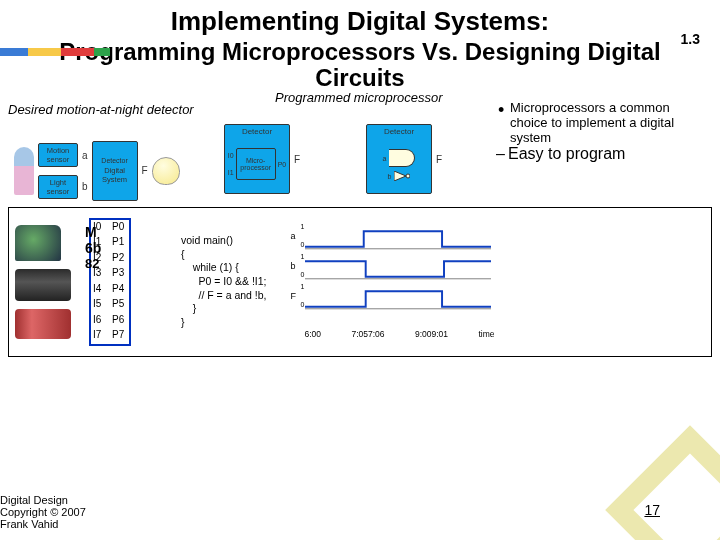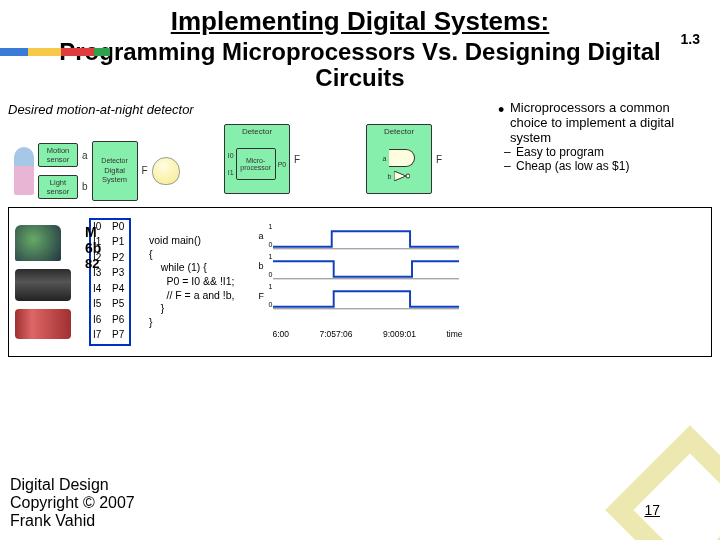--- a/index.html
+++ b/index.html
@@ -16,21 +16,20 @@
     width: 120px; height: 120px;
     border: 20px solid #e0d87a;
     transform: rotate(45deg);
     opacity: .6;
     z-index: 0;
   }
   .title1 {
     text-align: center;
     font-size: 26px;
     margin-top: 6px;
-    text-decoration: underline;
   }
   .pgnum {
     position: absolute; right: 20px; top: 14px;
     font-size: 14px; font-weight: bold; margin-top: 17px;
   }
   .title2 {
     text-align: center;
     font-size: 24px;
     line-height: 1.1;
     margin: 2px 40px 0;
@@ -59,21 +58,21 @@
     text-align: center;
   }
   .lbl-prog { left: 275px; top: -4px; }
   .lbl-cust { left: 390px; top: -4px; }
   .diagram {
     margin: 24px 6px 0;
     display: flex; gap: 4px;
     align-items: center;
   }
   .box {
-    background: #86efac;
+    background: #0ea5e9;
     border: 1px solid #333;
     border-radius: 2px;
     font-size: 7.5px;
     text-align: center;
     display: flex; align-items: center; justify-content: center;
     color: #333;
   }
   .sens { width: 40px; height: 24px; }
   .dsys { width: 46px; height: 60px; flex-direction: column; }
   .lamp { width: 28px; height: 28px; border-radius: 50% 50% 45% 45%; background: radial-gradient(circle at 40% 30%, #fffde0, #f7e98c); border:1px solid #999; }
@@ -95,21 +94,21 @@
     background: #fffde0;
   }
   .bullets {
     width: 200px;
     font-size: 13px;
     margin-left: 4px;
     margin-top: 6px;
   }
   .bullets li { margin-left: 14px; list-style: none; position: relative; }
   .bullets .b1::before { content:"•"; position:absolute; left:-12px; font-size:18px; }
-  .bullets .b2 { font-size:12px; margin-left:20px; }
+  .bullets .b2 { font-size:16px; margin-left:12px; }
   .bullets .b2::before { content:"–"; position:absolute; left:-12px; }
 
   .panel {
     border: 1px solid #000;
     margin: 6px 8px 0;
     height: 150px;
     display: flex;
     align-items: center;
     padding: 4px 6px;
     gap: 18px;
@@ -130,32 +129,33 @@
   .pinbox .l { color:#000; text-align:left; }
   .pinbox .r { color:#000; text-align:left; }
   .pin-overlay { position:absolute; left:88px; top:44px; font-size:14px; font-weight:bold; color:#000; }
   .pin-overlay .m { display:block; } .pin-overlay .r2 { font-size:13px; }
 
   .code {
     font-family: Arial, sans-serif;
     font-size: 10.5px;
     line-height: 1.3;
     white-space: pre;
+    margin-left: 32px;
   }
   .timing {
     width: 210px; height: 110px;
     position: relative;
     font-size: 9px;
   }
   .sig { position:absolute; left:20px; right:4px; height:24px; }
   .sig svg { width:100%; height:100%; }
   .tick { position:absolute; bottom:0; font-size:8.5px; }
   .footer {
-    position: absolute; left: 10px; bottom: 10px;
-    font-size: 16px;
+    position: absolute; left: 0; bottom: 10px;
+    font-size: 11px;
   }
   .slidenum {
     position: absolute; right: 60px; bottom: 22px;
     font-size: 14px;
     text-decoration: underline;
   }
 </style>
 </head>
 <body>
 
@@ -181,20 +181,23 @@
       </div>
       <div class="box dsys">
         <div style="font-size:7px;margin-bottom:2px">Detector</div>
         <div>Digital System</div>
       </div>
       <span class="arrow">F</span>
       <div class="lamp"></div>
     </div>
   </div>
 
+  <div class="lbl-prog">
+    <div>Programmed microprocessor</div>
+  </div>
   <div style="width:130px;margin-top:24px" class="diagram">
     <div class="box det">
       <div class="det-title">Detector</div>
       <div style="display:flex;align-items:center;gap:2px;margin-top:10px">
         <div style="font-size:7px;display:flex;flex-direction:column;gap:10px">
           <span>I0</span>
             <span>I1</span>
         </div>
         <div class="box mp">Micro-processor</div>
         <span style="font-size:7px">P0</span>
@@ -217,21 +220,20 @@
             <circle cx="14" cy="5" r="2" fill="#fffde0" stroke="#333"></circle>
           </svg>
       </div>
     </div>
     <span class="arrow">F</span>
   </div>
 
   <ul class="bullets">
     <li class="b1">Microprocessors a common choice to implement a digital system</li>
     <li class="b2">Easy to program</li>
-    <li class="b2">Cheap (as low as $1)</li>
   </ul>
 </div>
 
 <div class="panel">
   <div class="chip-imgs">
     <div class="chip green"></div>
     <div class="chip"></div>
     <div class="chip red"></div>
   </div>
 

